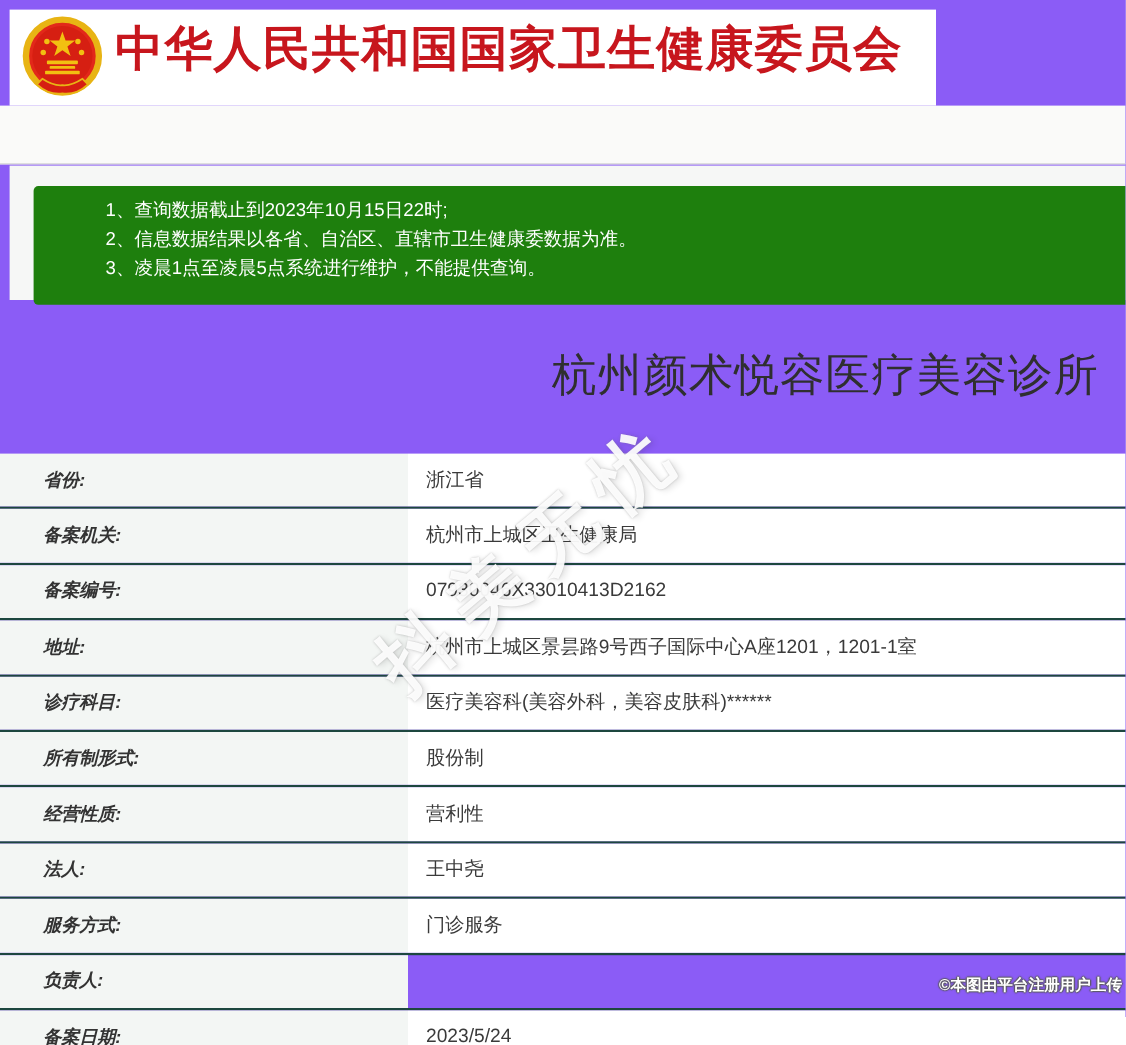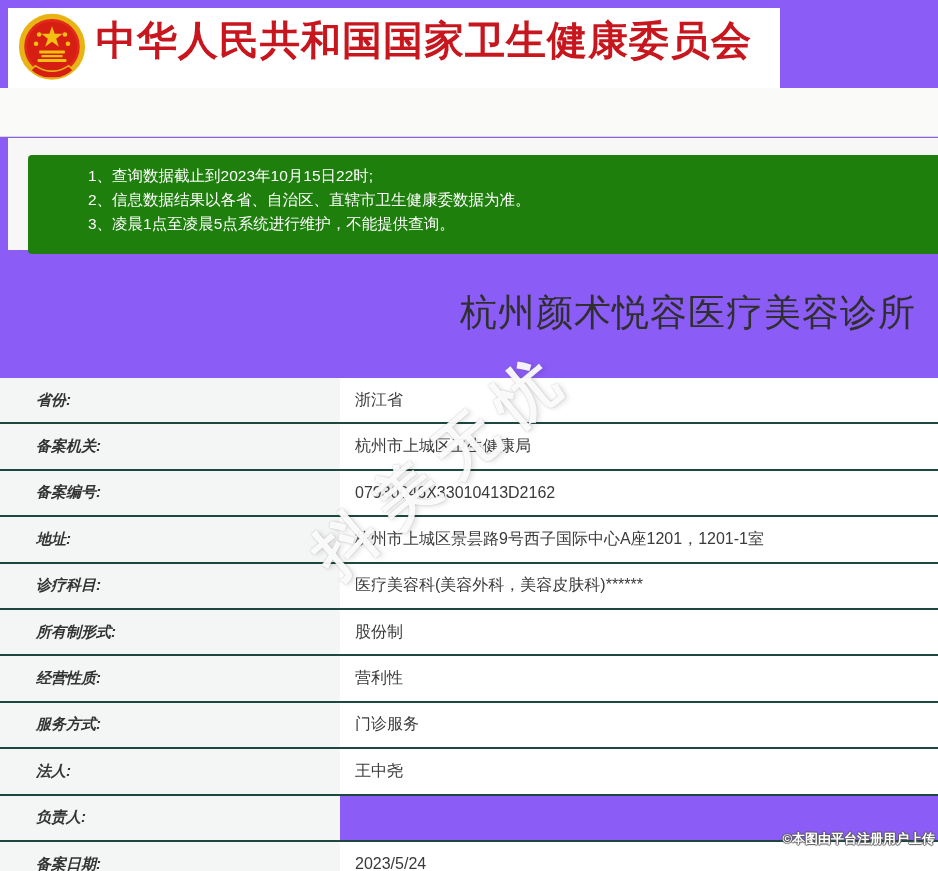--- a/index.html
+++ b/index.html
@@ -59,21 +59,21 @@
     position:absolute; left:278px; top:400px; width:380px;
     font-size:62px; font-weight:bold; letter-spacing:16px; white-space:nowrap;
     color:rgba(255,255,255,0.92);
     text-shadow:0 0 2px rgba(120,120,120,0.45), 2px 3px 5px rgba(0,0,0,0.10);
     transform:rotate(-40deg); transform-origin:50% 50%;
     pointer-events:none;
   }
 
   
   .copyright {
-    position:absolute; top:830px; right:3px;
+    position:absolute; top:812px; right:3px;
     font-size:13px; font-weight:bold; color:#ffffff; white-space:nowrap;
     text-shadow:-1px 0 1px #5a5a5c, 1px 0 1px #5a5a5c, 0 -1px 1px #5a5a5c, 0 1px 1px #5a5a5c;
   }
 </style>
 </head>
 <body>
 
 <div class="page">
 
   <div class="header-band">
@@ -136,27 +136,27 @@
       <div class="cell-label">所有制形式:</div>
       <div class="cell-value">股份制</div>
     </div>
 
     <div class="record-row">
       <div class="cell-label">经营性质:</div>
       <div class="cell-value">营利性</div>
     </div>
 
     <div class="record-row">
-      <div class="cell-label">服务方式:</div>
-      <div class="cell-value">门诊服务</div>
+      <div class="cell-label">法人:</div>
+      <div class="cell-value">王中尧</div>
     </div>
 
     <div class="record-row">
-      <div class="cell-label">法人:</div>
-      <div class="cell-value">王中尧</div>
+      <div class="cell-label">服务方式:</div>
+      <div class="cell-value">门诊服务</div>
     </div>
 
     <div class="record-row">
       <div class="cell-label">负责人:</div>
     </div>
 
     <div class="record-row">
       <div class="cell-label">备案日期:</div>
       <div class="cell-value">2023/5/24</div>
     </div>

